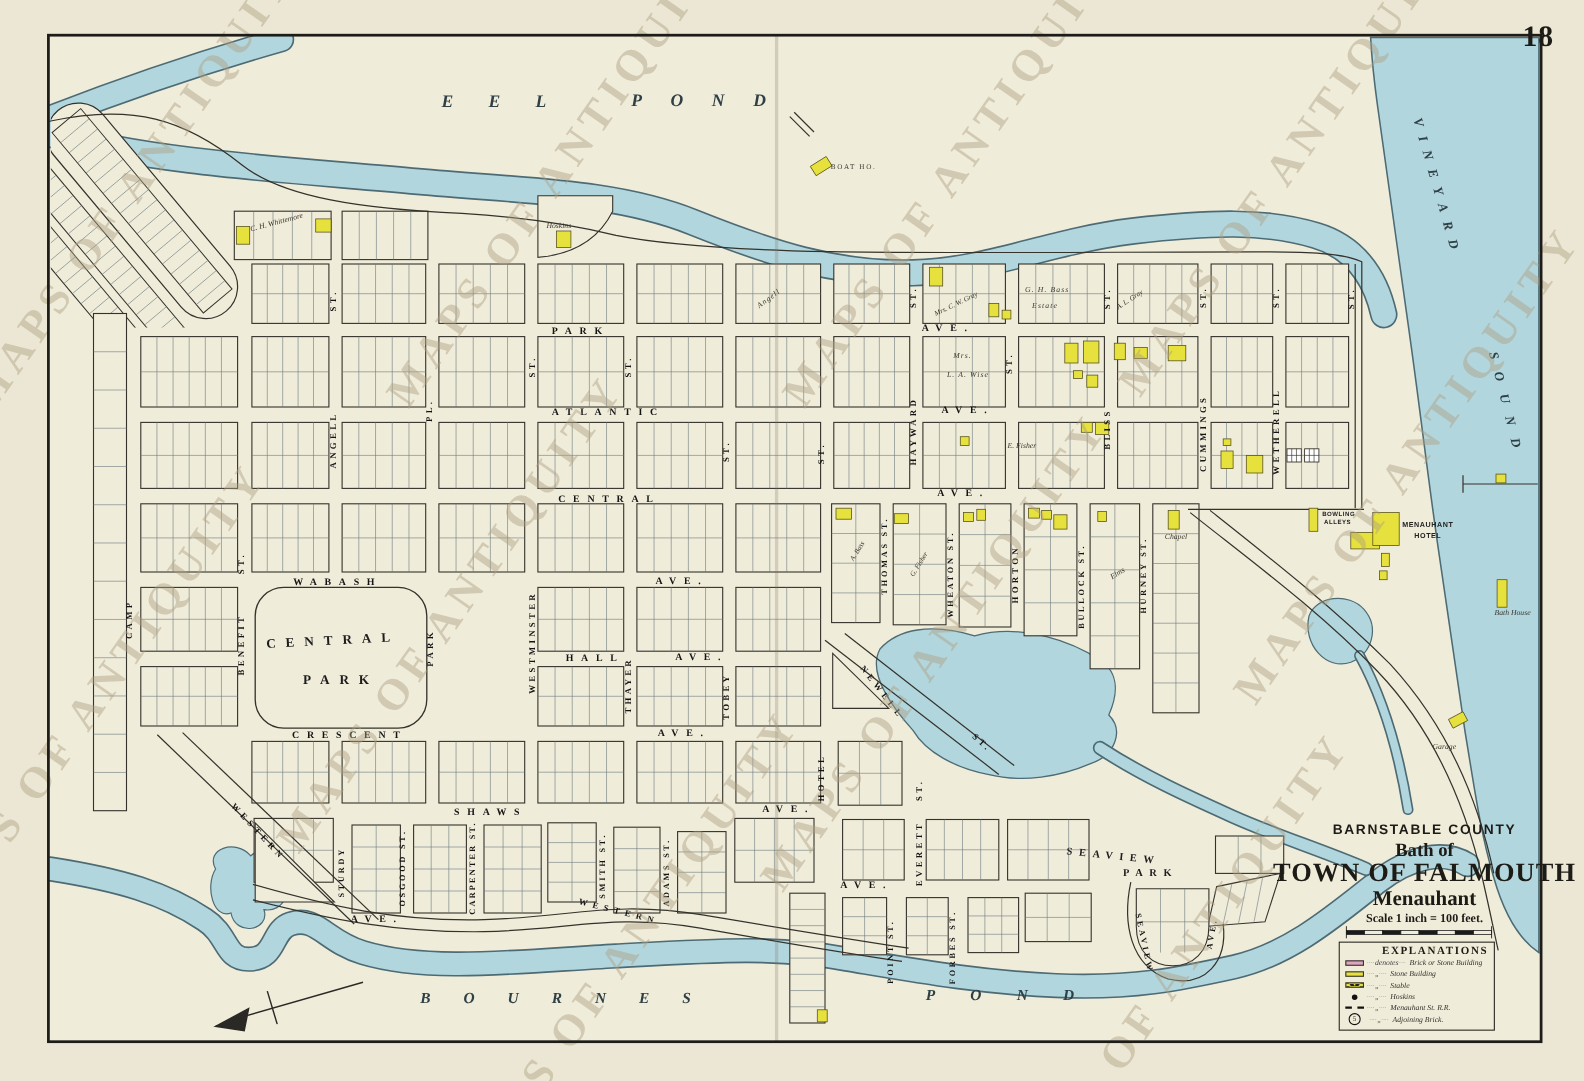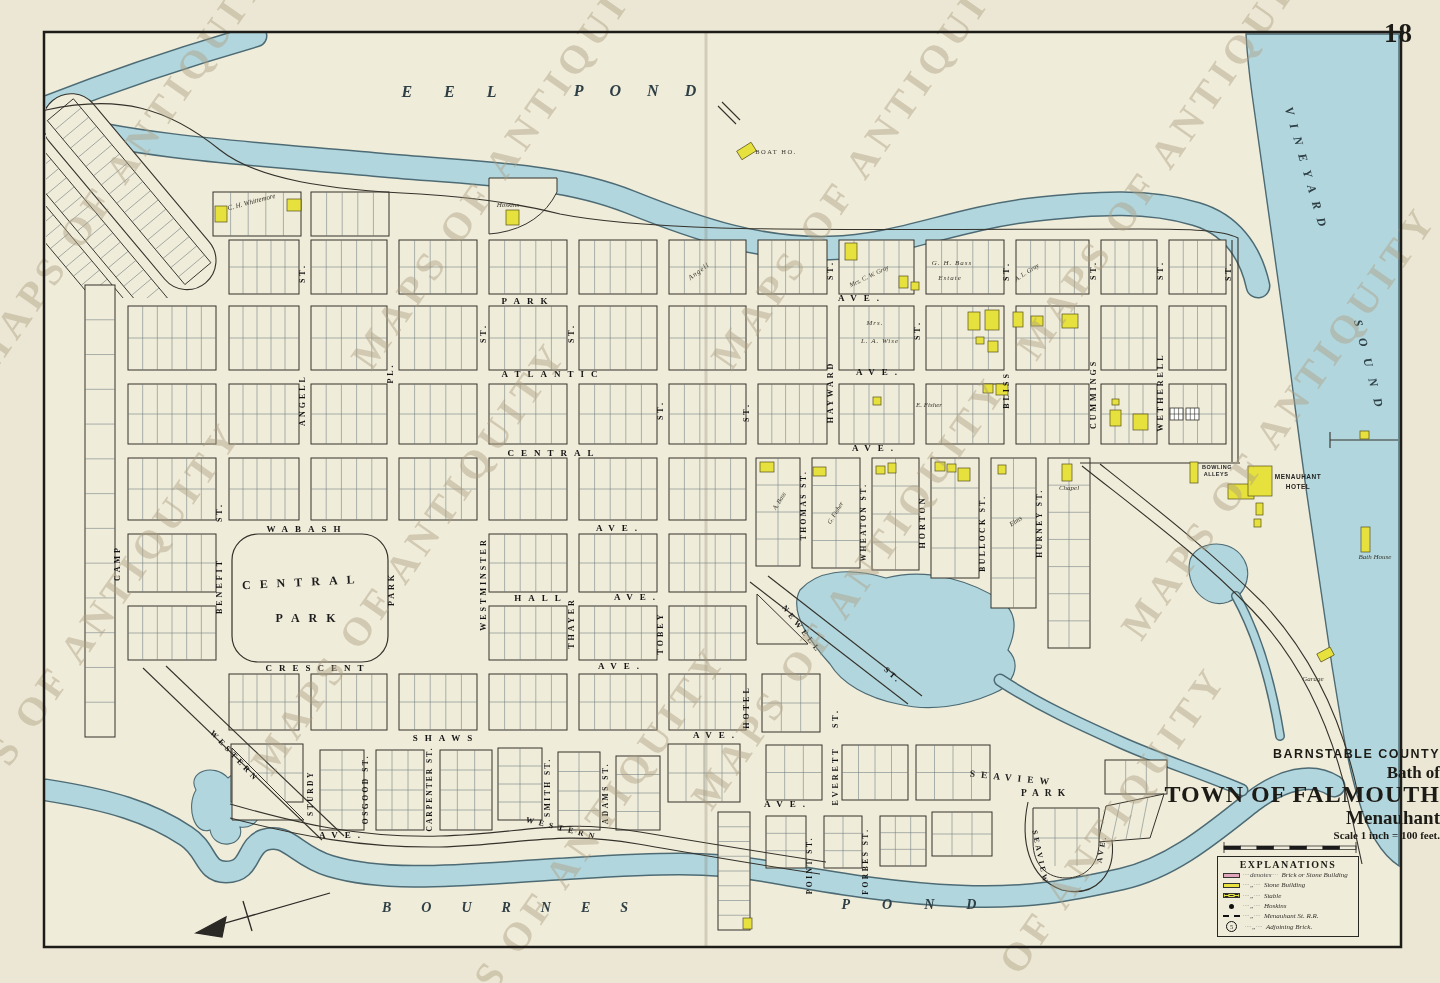--- a/index.html
+++ b/index.html
@@ -1,29 +1,29 @@
 <!DOCTYPE html>
 <html><head>
 <meta charset="utf-8">
 <style>
   html,body{margin:0;padding:0;background:#ece7d4;}
   #sheet{position:relative;width:1440px;height:983px;background:#efebd8;overflow:hidden;
          font-family:"Liberation Serif",serif;}
   #mapsvg{position:absolute;left:0;top:0;}
   .overlay{position:absolute;color:#1d1b16;}
   #pagenum{left:1384px;top:6px;font-size:27px;font-weight:bold;letter-spacing:1px;margin-top:12px;}
-  #titleblock{left:1150px;top:748px;width:290px;text-align:right;line-height:1.08;}
+  #titleblock{left:1150px;top:748px;width:290px;text-align:center;line-height:1.08;}
   .tb-county{font-family:"Liberation Sans",sans-serif;font-size:12.5px;font-weight:bold;letter-spacing:1.5px;}
   .tb-partof{font-size:17px;font-weight:bold;margin-top:2px;}
   .tb-town{font-size:24px;font-weight:bold;letter-spacing:1px;}
   .tb-village{font-size:19px;font-weight:bold;}
   .tb-scale{font-size:11px;margin-top:2px;font-weight:bold;}
   #legend{left:1217px;top:856px;width:142px;height:81px;border:1.6px solid #2a2822;
           box-sizing:border-box;padding:2px 5px 0 5px;background:rgba(240,236,218,.6);}
-  .lg-title{text-align:center;font-weight:bold;font-size:10px;letter-spacing:1.5px;}
+  .lg-title{text-align:right;font-weight:bold;font-size:10px;letter-spacing:1.5px;}
   .lg-row{display:flex;align-items:center;height:10.3px;font-size:7px;font-style:italic;color:#33302a;}
   .sw{flex:0 0 auto;margin-right:3px;}
   .swbar{width:17px;height:5px;border:1px solid #333;box-sizing:border-box;}
   .brick-swatch{background:#dfa3ba;}
   .frame-swatch{background:#e7e13d;}
   .stable-swatch{background:
      linear-gradient(to top right, transparent 42%, #222 46%, #222 54%, transparent 58%),
      linear-gradient(to bottom right, transparent 42%, #222 46%, #222 54%, transparent 58%),#e7e13d;}
   .hydrant-dot{width:5px;height:5px;border-radius:50%;background:#111;margin-left:6px;margin-right:9px;}
   .electric-line{width:17px;height:0;border-top:2px dashed #111;}

